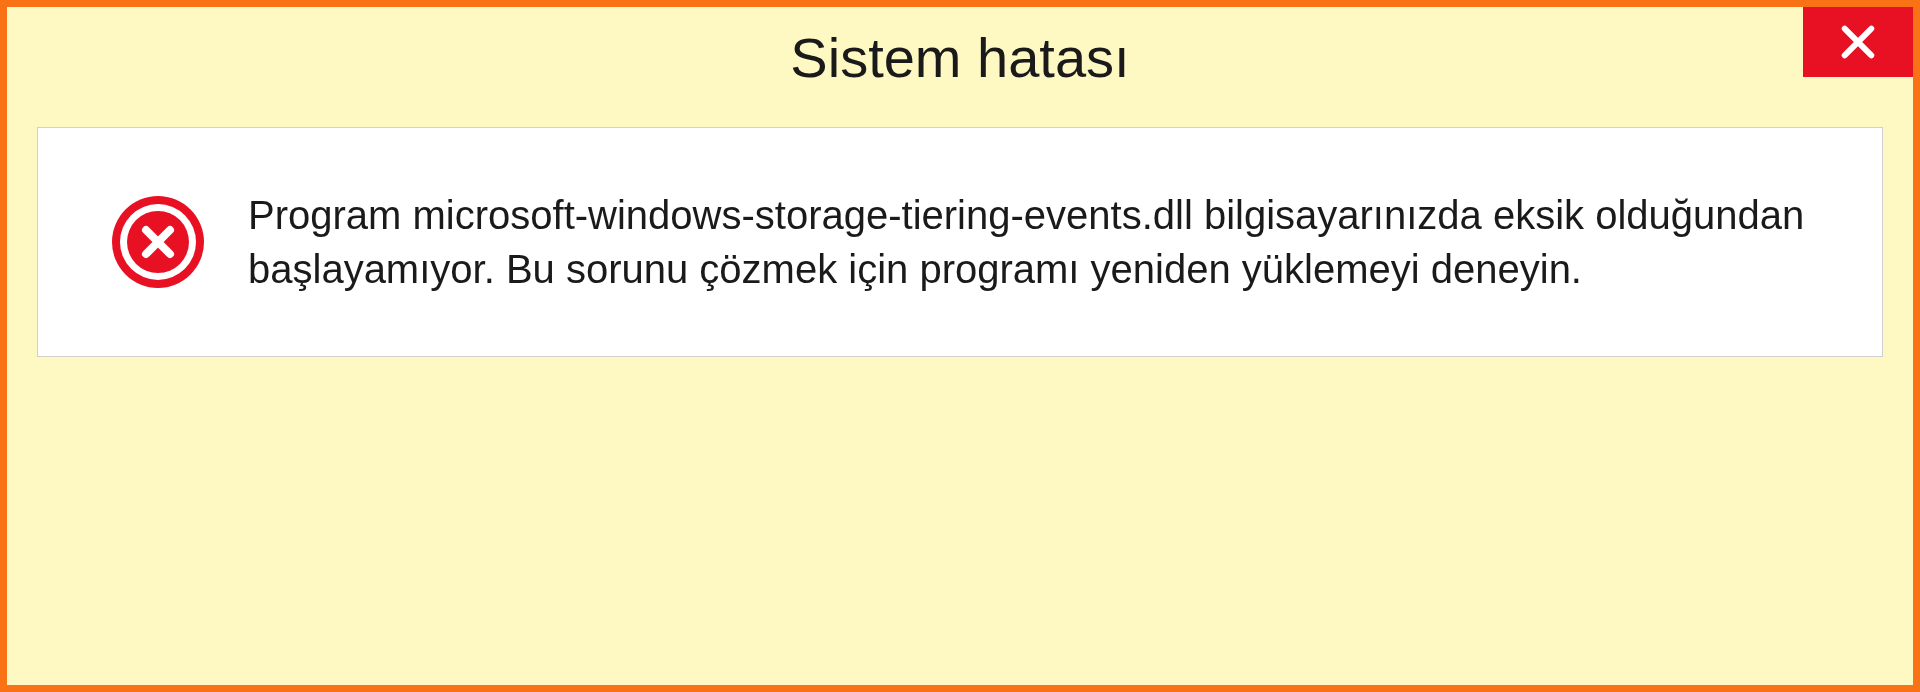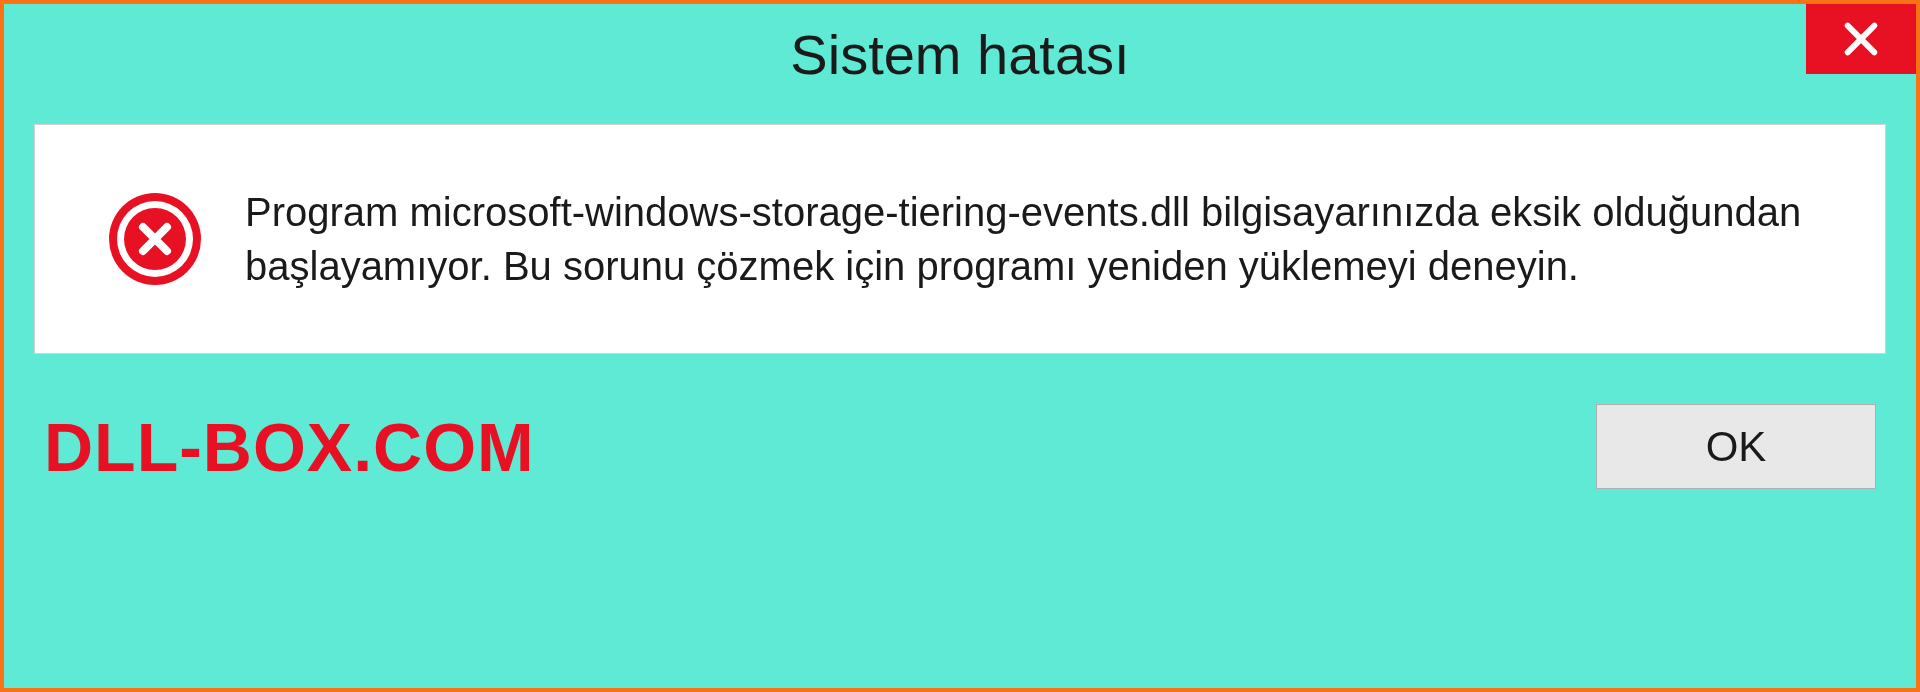--- a/index.html
+++ b/index.html
@@ -10,22 +10,22 @@
     body {
       font-family: 'Segoe UI', Tahoma, Arial, sans-serif;
       background: #f0f0f0;
       width: 1920px;
       height: 692px;
       position: relative;
     }
     .dialog {
       width: 100%;
       height: 100%;
-      background: #5eead4;
-      border: 4px solid #f97316;
+      background: #fef9c3;
+      border: 7px solid #f97316;
       position: relative;
       display: flex;
       flex-direction: column;
     }
     .titlebar {
       display: flex;
       align-items: center;
       justify-content: center;
       height: 100px;
       position: relative;
@@ -115,19 +115,13 @@
   <div class="content">
     <svg class="error-icon" viewBox="0 0 100 100">
       <circle cx="50" cy="50" r="46" fill="#e81123"></circle>
       <circle cx="50" cy="50" r="38" fill="#ffffff"></circle>
       <circle cx="50" cy="50" r="31" fill="#e81123"></circle>
       <path d="M38 38 L62 62 M62 38 L38 62" stroke="#ffffff" stroke-width="8" stroke-linecap="round" fill="none"></path>
     </svg>
     <div class="message-text">Program microsoft-windows-storage-tiering-events.dll bilgisayarınızda eksik olduğundan başlayamıyor. Bu sorunu çözmek için programı yeniden yüklemeyi deneyin.</div>
   </div>
 
-  <div class="footer">
-    <div class="watermark">DLL-BOX.COM</div>
-    <div class="ok-btn">
-      <span>OK</span>
-    </div>
-  </div>
 </div>
 
 </body></html>

